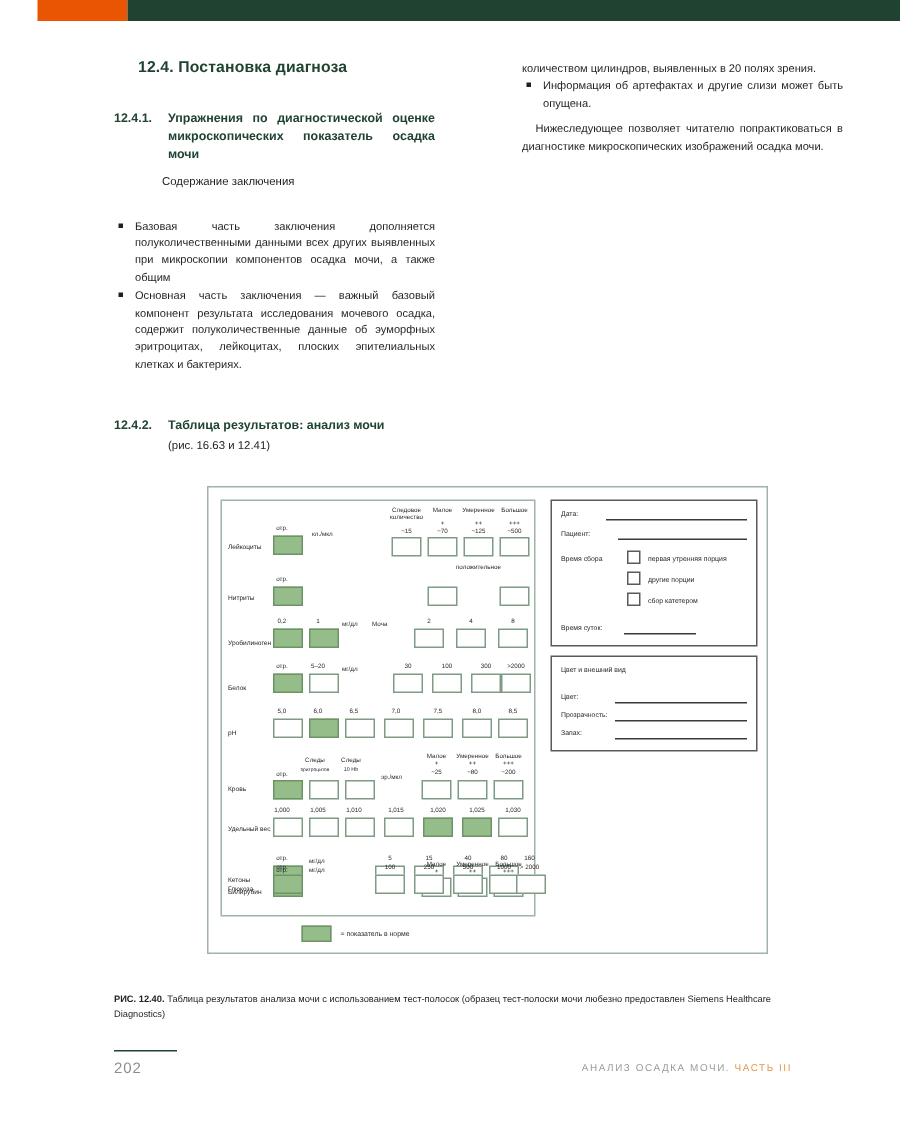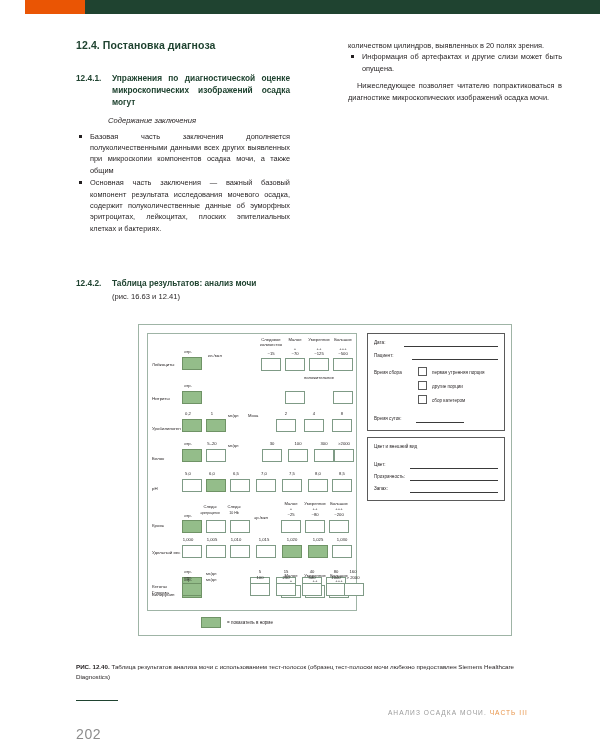--- a/index.html
+++ b/index.html
@@ -15,29 +15,29 @@
   #topbar{position:absolute;top:0;left:0;width:600px;height:14px;}
   #topbar .orange{position:absolute;left:25px;top:0;width:60px;height:14px;background:#ea5504;}
   #topbar .green{position:absolute;left:85px;top:0;width:515px;height:14px;background:#1f4330;}
 
   
   .col{position:absolute;width:214px;font-size:7.4px;line-height:11.4px;text-align:justify;}
   .colL{left:76px;top:40px;}
   .colR{left:348px;top:40px;}
 
   h2.sec{
-    font-size:10.5px;font-weight:bold;color:#1f4330;margin:0 0 22px 0;
+    font-size:10.5px;font-weight:bold;color:#1f4330;margin:0 0 22px 16px;
     letter-spacing:.1px;
   }
 
   .sub{display:flex;margin:0 0 7px 0;}
   .sub .n{font-size:8.3px;font-weight:bold;color:#1f4330;width:36px;flex:0 0 36px;}
   .sub .t{font-size:8.3px;font-weight:bold;color:#1f4330;line-height:11.6px;}
 
-  .ital{font-style:italic;font-size:7.6px;margin:0 0 4px 32px;color:#231f20;}
+  .ital{font-size:7.6px;margin:0 0 18px 32px;color:#231f20;}
 
   ul.bl{list-style:none;margin:0;padding:0;}
   ul.bl li{position:relative;padding-left:14px;margin-bottom:1px;text-align:justify;}
   ul.bl li:before{
     content:"";position:absolute;left:3px;top:4px;width:3px;height:3px;background:#231f20;
   }
   .indent32{margin-left:32px;}
   p.plain{margin:6px 0 0 0;text-align:justify;}
 
   
@@ -66,38 +66,38 @@
 
   .legend{position:absolute;font-size:4.6px;color:#231f20;}
   .legendbox{position:absolute;width:20px;height:11px;background:#94bd8a;border:1px solid #6f9366;box-sizing:border-box;}
 
   
   #caption{position:absolute;left:76px;top:662px;width:452px;font-size:6.2px;line-height:9.6px;color:#231f20;}
   #caption b{font-weight:bold;}
 
   
   #footrule{position:absolute;left:76px;top:700px;width:42px;height:0;border-top:1.6px solid #1f4330;}
-  #pagenum{position:absolute;left:76px;top:726px;font-size:14px;color:#8c8c8c;letter-spacing:.6px;}
+  #pagenum{position:absolute;left:76px;top:707px;font-size:10px;color:#8c8c8c;letter-spacing:.6px;}
   #runhead{position:absolute;right:72px;top:709px;font-size:6.6px;letter-spacing:1.05px;color:#9a9a9a;}
   #runhead .part{color:#e8954a;}
 </style>
 </head>
 <body>
 
 <div id="topbar">
   <div class="orange"></div>
   <div class="green"></div>
 </div>
 
 <div class="col colL">
   <h2 class="sec">12.4. Постановка диагноза</h2>
 
   <div class="sub">
     <div class="n">12.4.1.</div>
-    <div class="t">Упражнения по диагностической оценке микроскопических изображений осадка могут</div>
+    <div class="t">Упражнения по диагностической оценке микроскопических показатель осадка мочи</div>
   </div>
 
   <div class="ital">Содержание заключения</div>
 
   <ul class="bl indent32">
     <li>Базовая часть заключения дополняется полуколичественными данными всех других выявленных при микроскопии компонентов осадка мочи, а также общим</li>
     <li>Основная часть заключения — важный базовый компонент результата исследования мочевого осадка, содержит полуколичественные данные об эуморфных эритроцитах, лейкоцитах, плоских эпителиальных клетках и бактериях.</li>
   </ul>
 </div>
 

